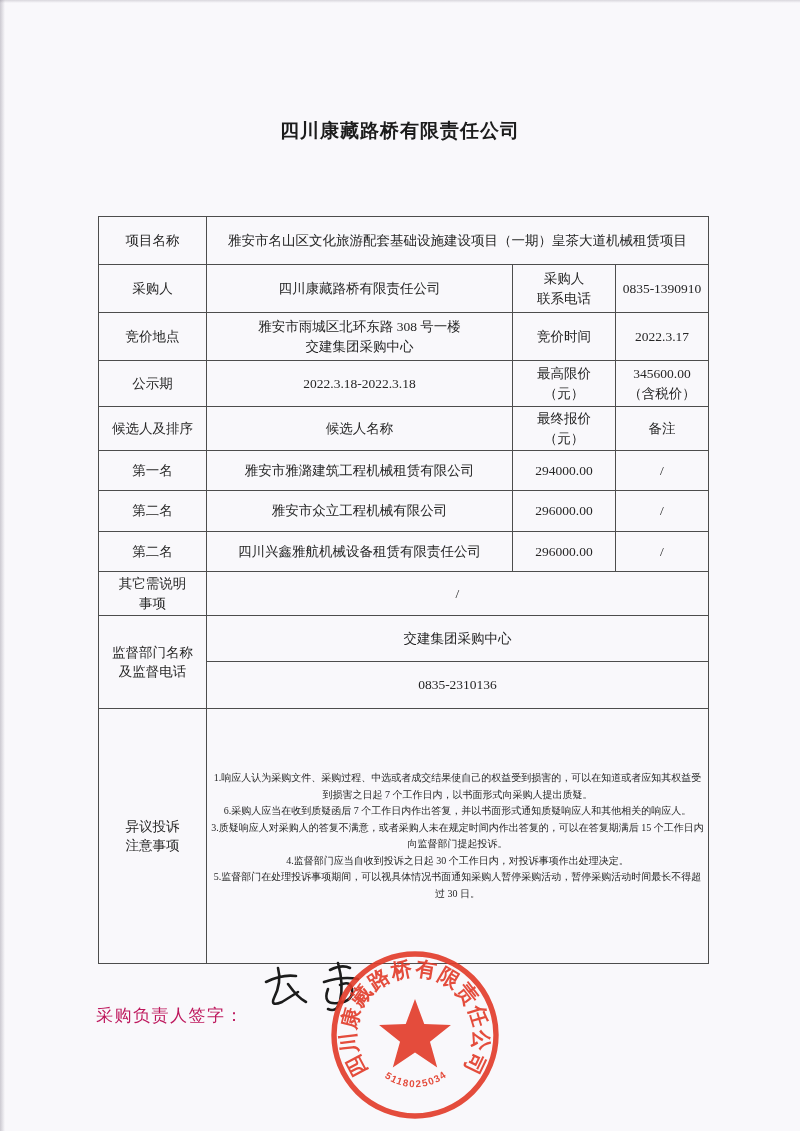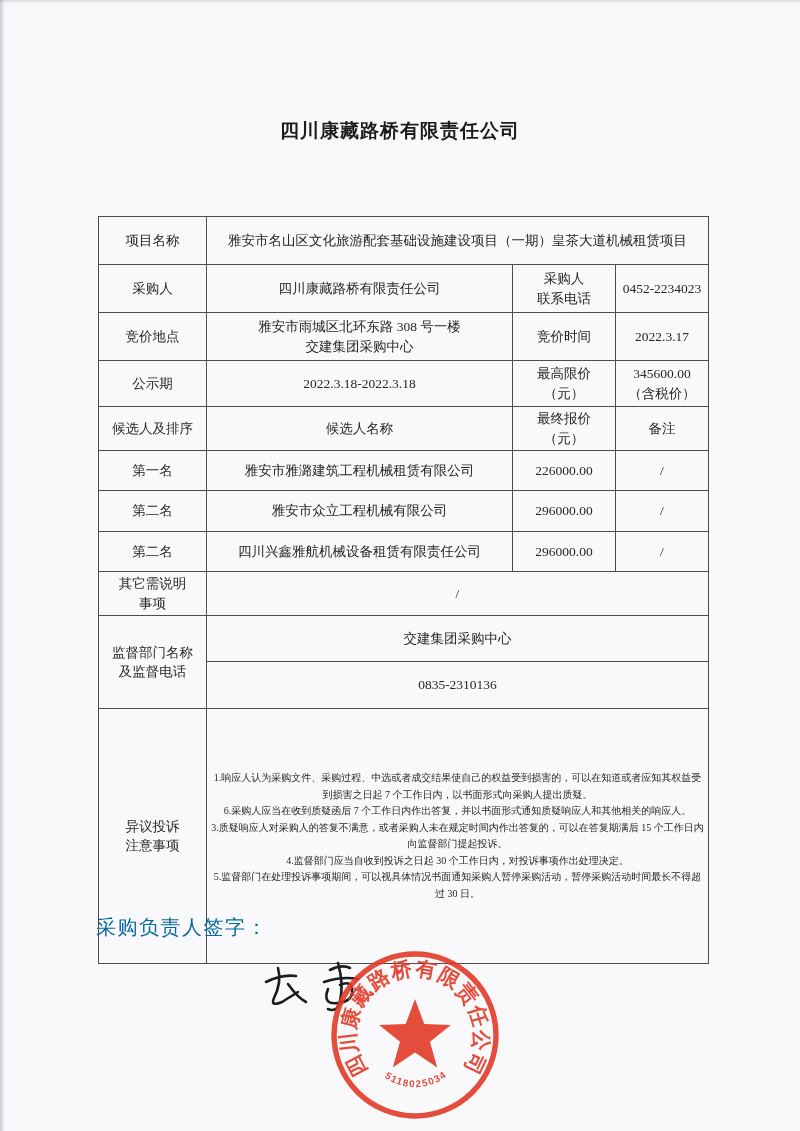--- a/index.html
+++ b/index.html
@@ -21,22 +21,22 @@
 
   table.doc{position:absolute;left:98px;top:216px;width:610px;
     border-collapse:collapse;table-layout:fixed;}
   table.doc td{border:1px solid #4d4d4d;font-size:13.5px;color:#262626;
     text-align:center;vertical-align:middle;padding:2px 4px;line-height:1.45;}
   td.two-line{white-space:pre-line;}
   td.left{text-align:left;padding-left:10px;}
   td.notes{text-align:left;vertical-align:middle;padding:10px 14px;}
   td.notes p{margin:0;line-height:1.65;font-size:10px;}
 
-  .sign-row{position:absolute;left:96px;top:914px;
-    font-size:20px;letter-spacing:1.5px;color:#0369a1;}
+  .sign-row{position:absolute;left:96px;top:1004px;
+    font-size:17px;letter-spacing:1.5px;color:#be185d;}
 
   .signature{position:absolute;left:252px;top:952px;width:180px;height:80px;}
   .seal{position:absolute;left:325px;top:945px;width:180px;height:180px;opacity:.9;}
 </style>
 </head>
 <body>
 
 <div class="scan-edge-left"></div>
 <div class="scan-edge-top"></div>
 
@@ -54,21 +54,21 @@
   <tbody>
       <tr style="height:48px">
     <td>项目名称</td>
     <td colspan="3">雅安市名山区文化旅游配套基础设施建设项目（一期）皇茶大道机械租赁项目</td>
   </tr>
   <tr style="height:48px">
     <td>采购人</td>
     <td>四川康藏路桥有限责任公司</td>
     <td class="two-line">采购人
 联系电话</td>
-    <td>0452-2234023</td>
+    <td>0835-1390910</td>
   </tr>
   <tr style="height:48px">
     <td>竞价地点</td>
     <td class="two-line">雅安市雨城区北环东路 308 号一楼
 交建集团采购中心</td>
     <td>竞价时间</td>
     <td>2022.3.17</td>
   </tr>
   <tr style="height:46px">
     <td>公示期</td>
@@ -81,21 +81,21 @@
   <tr style="height:42px">
     <td>候选人及排序</td>
     <td>候选人名称</td>
     <td class="two-line">最终报价
 （元）</td>
     <td>备注</td>
   </tr>
   <tr style="height:40px">
     <td>第一名</td>
     <td>雅安市雅潞建筑工程机械租赁有限公司</td>
-    <td>226000.00</td>
+    <td>294000.00</td>
     <td>/</td>
   </tr>
   <tr style="height:41px">
     <td>第二名</td>
     <td>雅安市众立工程机械有限公司</td>
     <td>296000.00</td>
     <td>/</td>
   </tr>
   <tr style="height:40px">
     <td>第二名</td>

